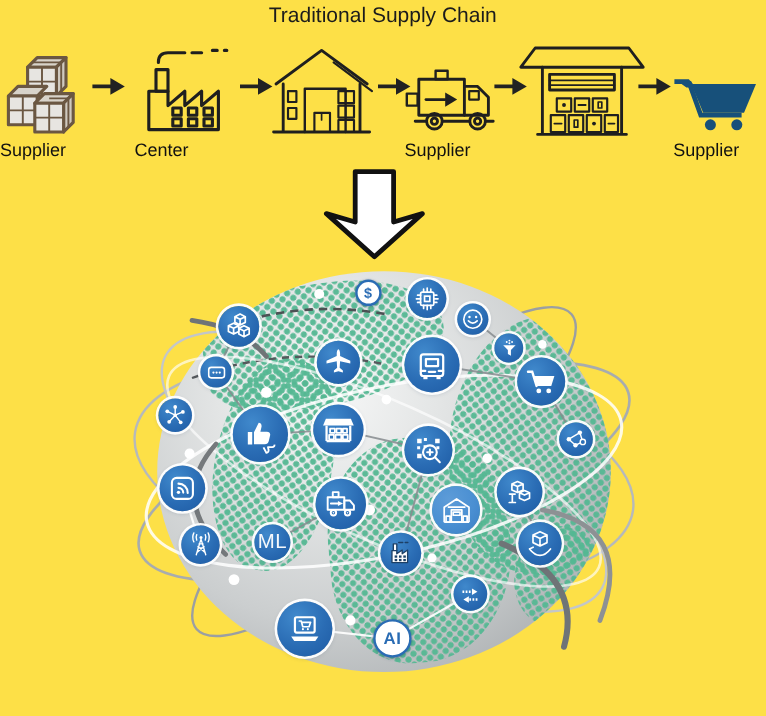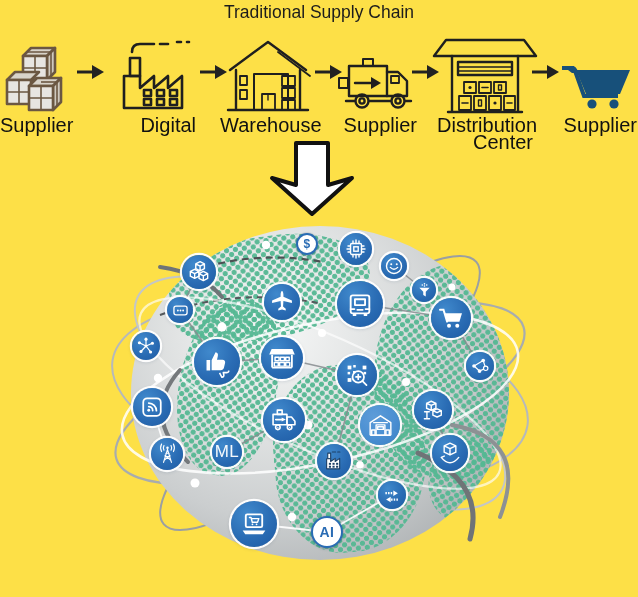--- a/index.html
+++ b/index.html
@@ -7,21 +7,21 @@
           font-family:"Liberation Sans",sans-serif;color:#1d1d1d;}
 
   
   .title-top{position:absolute;top:2px;left:0;width:100%;text-align:center;
              font-size:17.5px;color:#1c1c1c;}
   .title-bottom{position:absolute;top:568px;left:0;width:100%;text-align:center;
              font-size:17.5px;color:#1c1c1c;}
 
   
   .stage-icon{position:absolute;}
-  .stage-label{position:absolute;top:117px;text-align:right;font-size:20px;line-height:17px;color:#111;}
+  .stage-label{position:absolute;top:117px;text-align:left;font-size:15px;line-height:17px;color:#111;}
   .flow-arrow{position:absolute;top:63px;}
 
   
   .down-arrow{position:absolute;left:266px;top:140px;}
 
   
   .globe-wrap{position:absolute;left:100px;top:215px;width:440px;height:360px;}
   .globe{position:absolute;left:31px;top:11px;width:378px;height:334px;border-radius:50%;
          overflow:hidden;
          background:radial-gradient(circle at 38% 30%, #f6f7f7 0%, #e3e5e5 28%, #cbcecf 58%, #abafb1 84%, #989c9e 100%);}
@@ -155,24 +155,22 @@
     <svg width="74" height="52" viewBox="0 0 74 52" fill="none">
       <path fill="#17507a" d="M2,8 H14 L20,15 H12 L8,12 H2 Z"></path>
       <path fill="#17507a" d="M16,12 H70 L60,36 H26 Z"></path>
       <path fill="none" stroke="#17507a" stroke-width="4" d="M14,10 L24,38 H58"></path>
       <circle cx="32" cy="46" r="4.6" fill="#17507a"></circle>
       <circle cx="54" cy="46" r="4.6" fill="#17507a"></circle>
     </svg>
   </div>
 
   <div class="stage-label" style="left:0px;width:72px">Supplier</div>
-  <div class="stage-label" style="left:112px;width:84px">Digital</div>
-  <div class="stage-label" style="left:220px;width:96px">Warehouse</div>
+  <div class="stage-label" style="left:112px;width:84px">Center</div>
   <div class="stage-label" style="left:337px;width:80px">Supplier</div>
-  <div class="stage-label" style="left:437px;width:96px">Distribution Center</div>
   <div class="stage-label" style="left:561px;width:76px">Supplier</div>
 
   <div class="flow-arrow" style="left:75px">
     <svg width="30" height="18" viewBox="0 0 30 18">
         <path d="M2,9 H19" stroke="#222" stroke-width="3"></path>
         <path d="M17,2 L29,9 L17,16 Z" fill="#222"></path>
       </svg></div>
   <div class="flow-arrow" style="left:198px">
     <svg width="30" height="18" viewBox="0 0 30 18">
         <path d="M2,9 H19" stroke="#222" stroke-width="3"></path>

